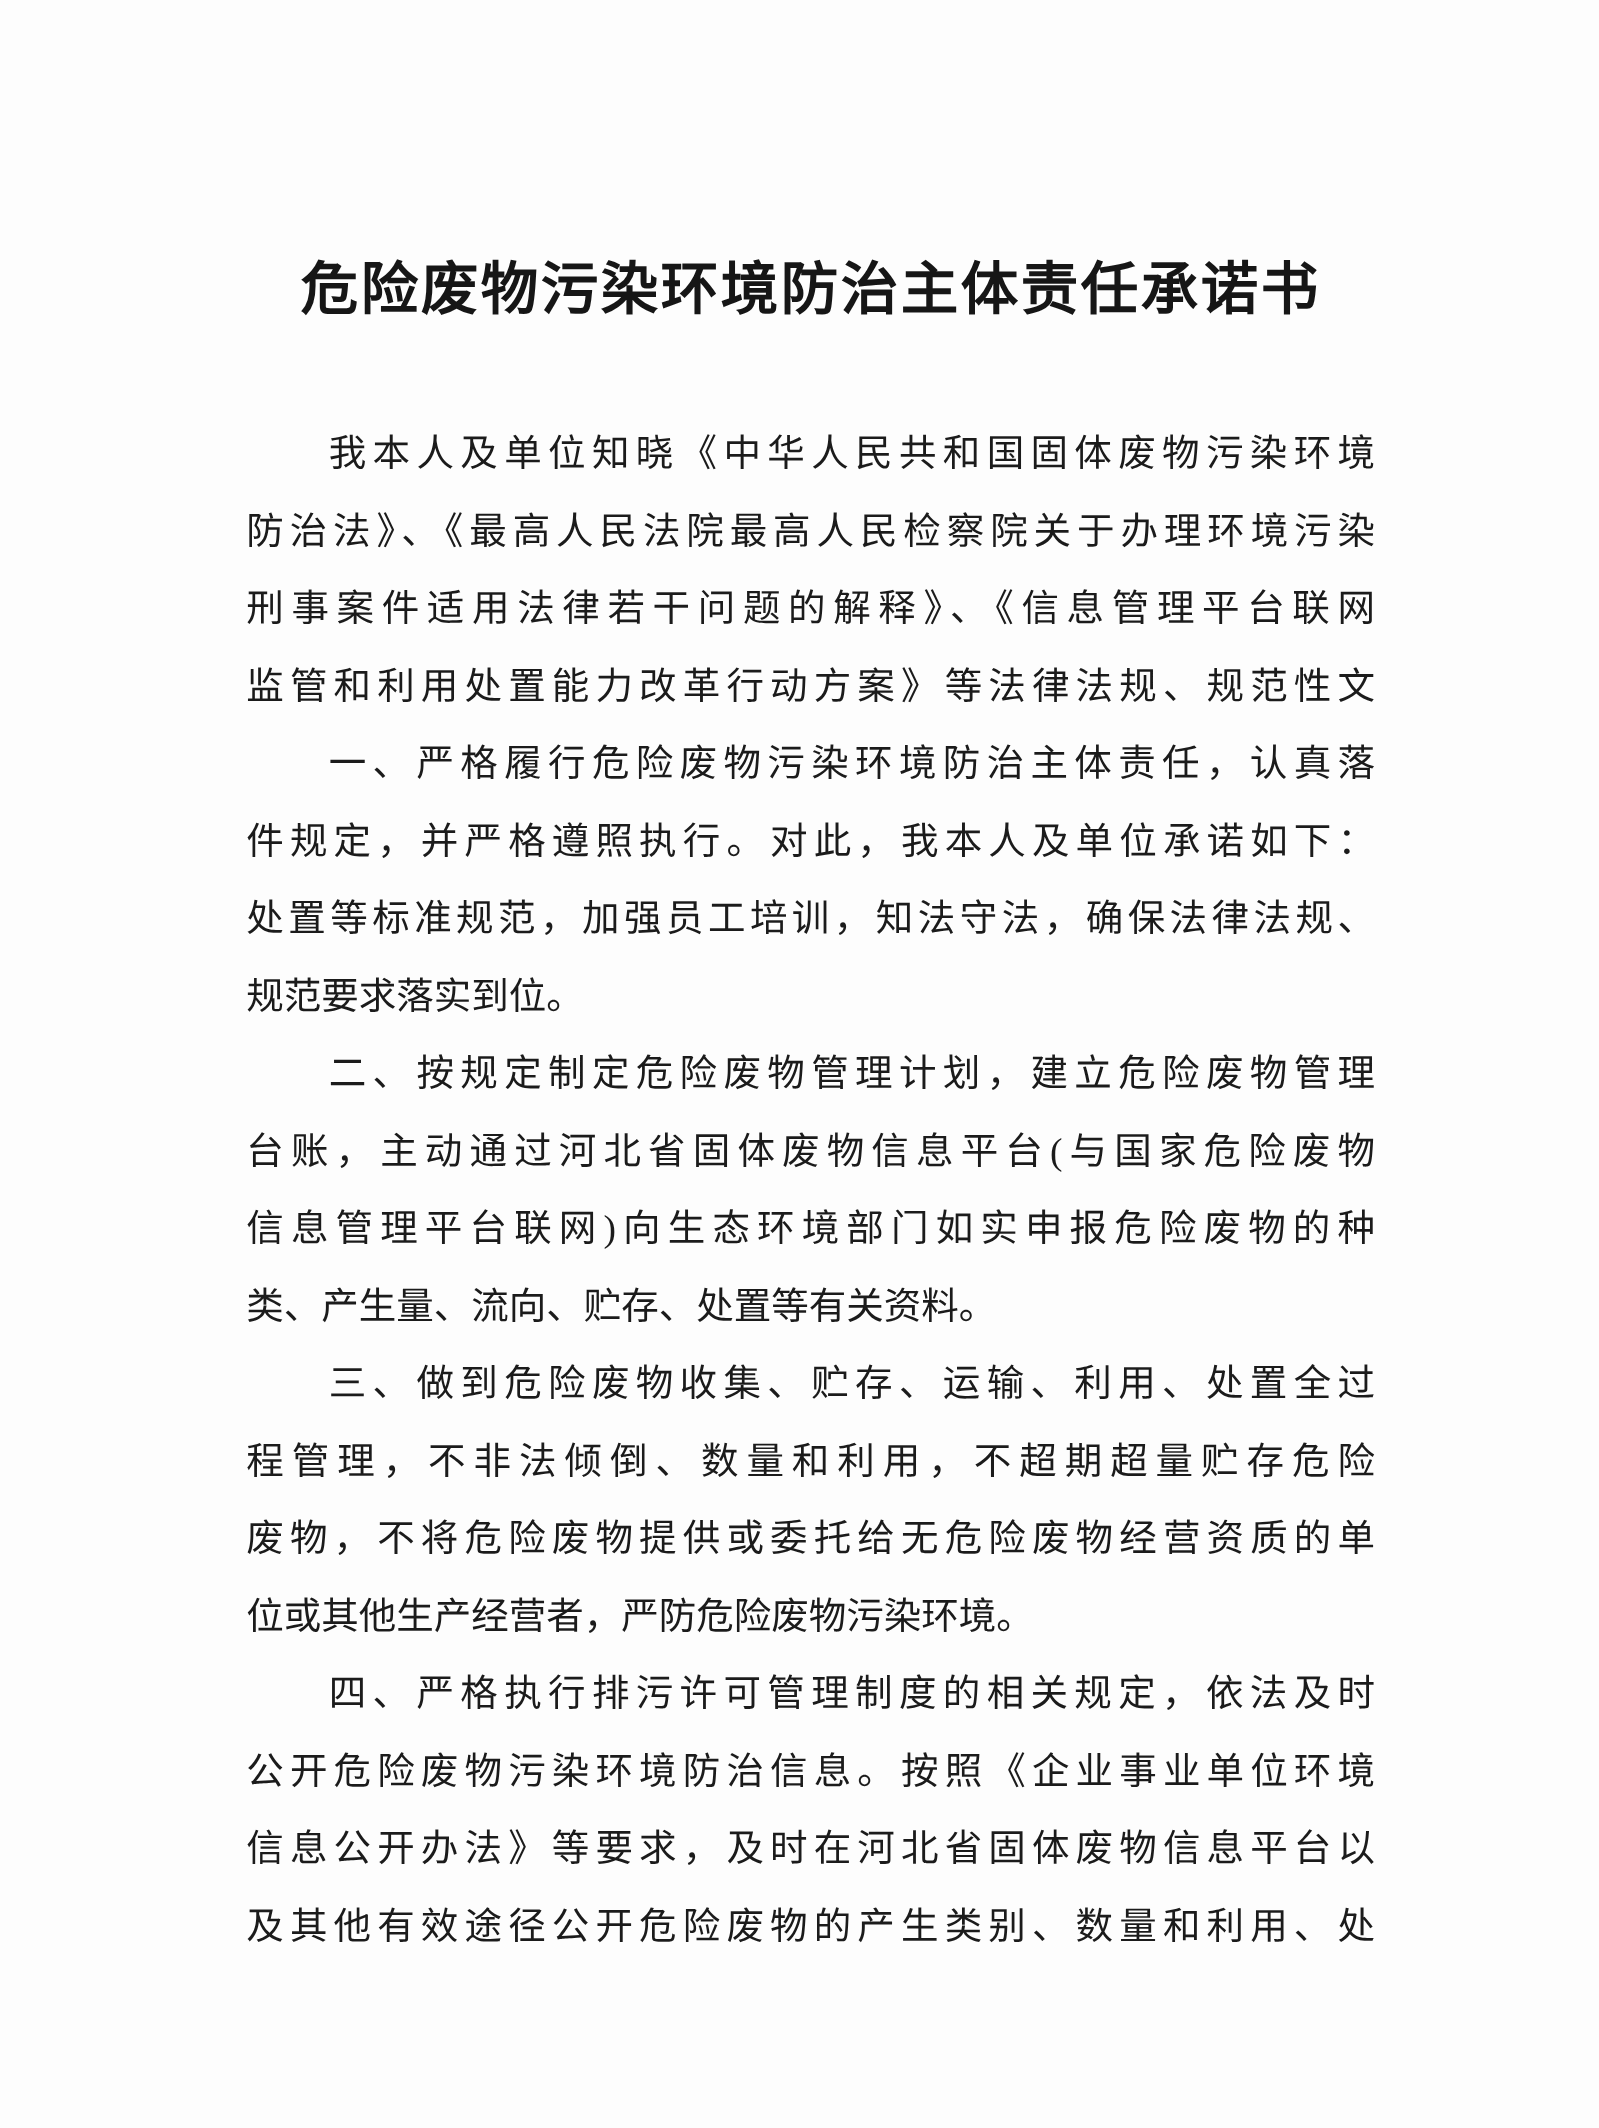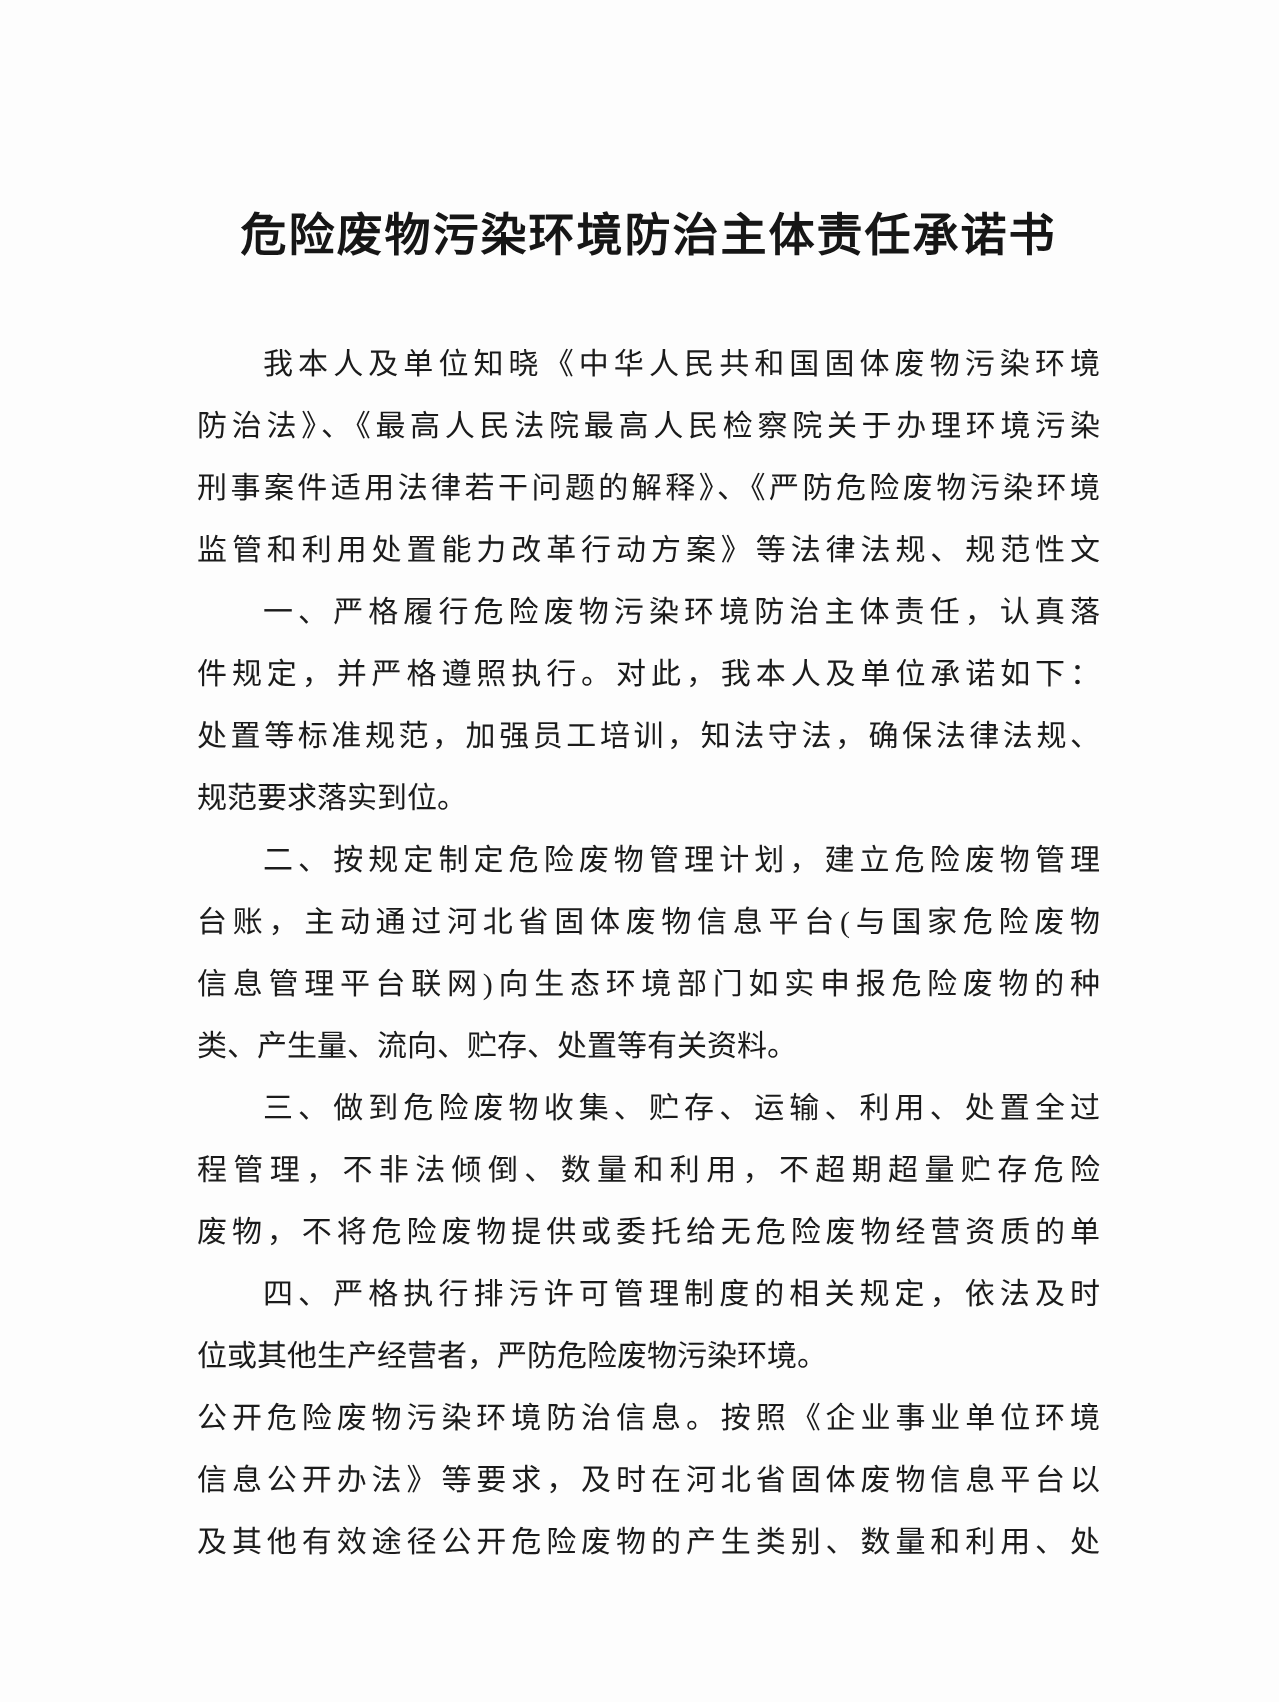--- a/index.html
+++ b/index.html
@@ -20,21 +20,21 @@
     font-family: "Liberation Serif", serif;
     color: var(--text-color);
   }
   .doc {
     position: absolute;
     left: 197px;
     top: 204px;
     width: 903px;
   }
   .doc-title {
-    font-family: Liberation Sans, sans-serif;
+    font-family: Liberation Mono, monospace;
     font-size: 46px;
     font-weight: 700;
     line-height: 62px;
     text-align: center;
     letter-spacing: 2px;
     white-space: nowrap;
     color: #161616;
   }
   .doc-body {
     margin-top: 67px;
@@ -60,33 +60,33 @@
 </style>
 </head>
 <body>
 
 <div class="page">
   <div class="doc">
     <h1 class="doc-title">危险废物污染环境防治主体责任承诺书</h1>
     <div class="doc-body">
         <div class="line indent">我本人及单位知晓《中华人民共和国固体废物污染环境</div>
         <div class="line">防治法》、《最高人民法院最高人民检察院关于办理环境污染</div>
-        <div class="line">刑事案件适用法律若干问题的解释》、《严防危险废物污染环境</div>
+        <div class="line">刑事案件适用法律若干问题的解释》、《信息管理平台联网</div>
         <div class="line">监管和利用处置能力改革行动方案》等法律法规、规范性文</div>
         <div class="line indent">一、严格履行危险废物污染环境防治主体责任，认真落</div>
         <div class="line">件规定，并严格遵照执行。对此，我本人及单位承诺如下：</div>
         <div class="line">处置等标准规范，加强员工培训，知法守法，确保法律法规、</div>
         <div class="line no-justify">规范要求落实到位。</div>
         <div class="line indent">二、按规定制定危险废物管理计划，建立危险废物管理</div>
         <div class="line">台账，主动通过河北省固体废物信息平台(与国家危险废物</div>
         <div class="line">信息管理平台联网)向生态环境部门如实申报危险废物的种</div>
         <div class="line no-justify">类、产生量、流向、贮存、处置等有关资料。</div>
         <div class="line indent">三、做到危险废物收集、贮存、运输、利用、处置全过</div>
         <div class="line">程管理，不非法倾倒、数量和利用，不超期超量贮存危险</div>
         <div class="line">废物，不将危险废物提供或委托给无危险废物经营资质的单</div>
+        <div class="line no-justify">位或其他生产经营者，严防危险废物污染环境。</div>
         <div class="line indent">四、严格执行排污许可管理制度的相关规定，依法及时</div>
-        <div class="line no-justify">位或其他生产经营者，严防危险废物污染环境。</div>
         <div class="line">公开危险废物污染环境防治信息。按照《企业事业单位环境</div>
         <div class="line">信息公开办法》等要求，及时在河北省固体废物信息平台以</div>
         <div class="line">及其他有效途径公开危险废物的产生类别、数量和利用、处</div>
       </div>
   </div>
 </div>
 
 </body></html>

